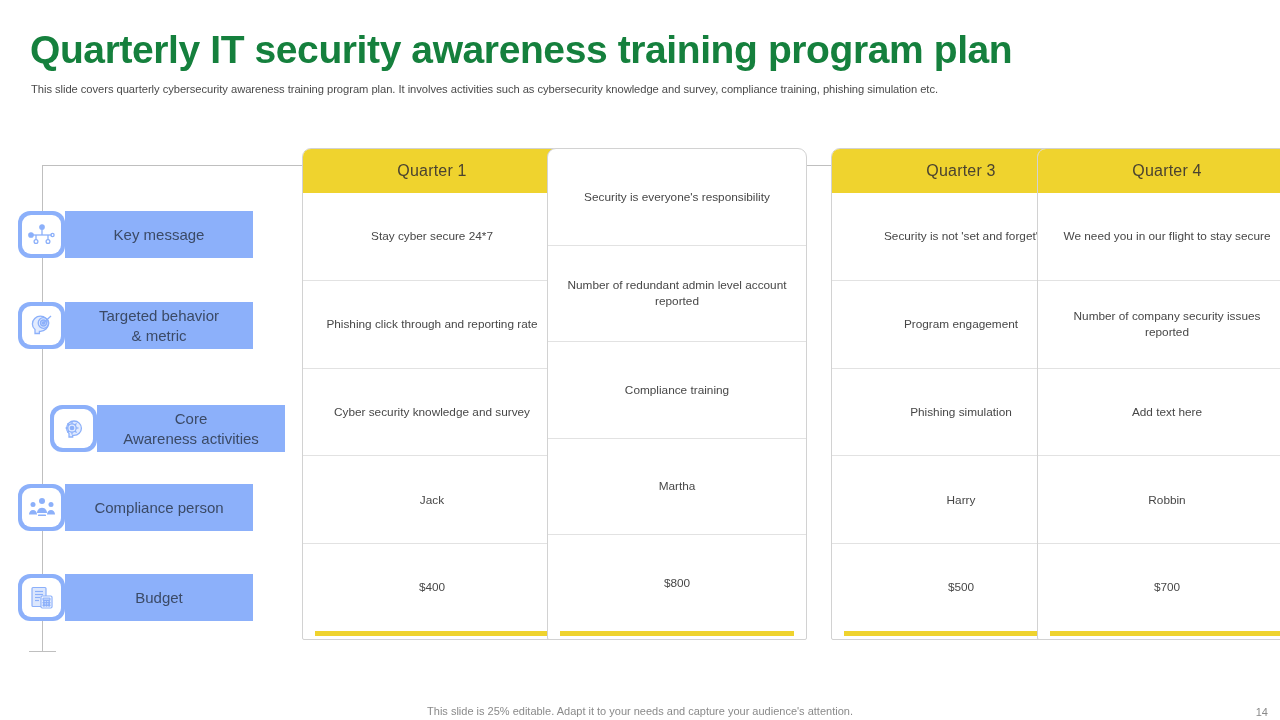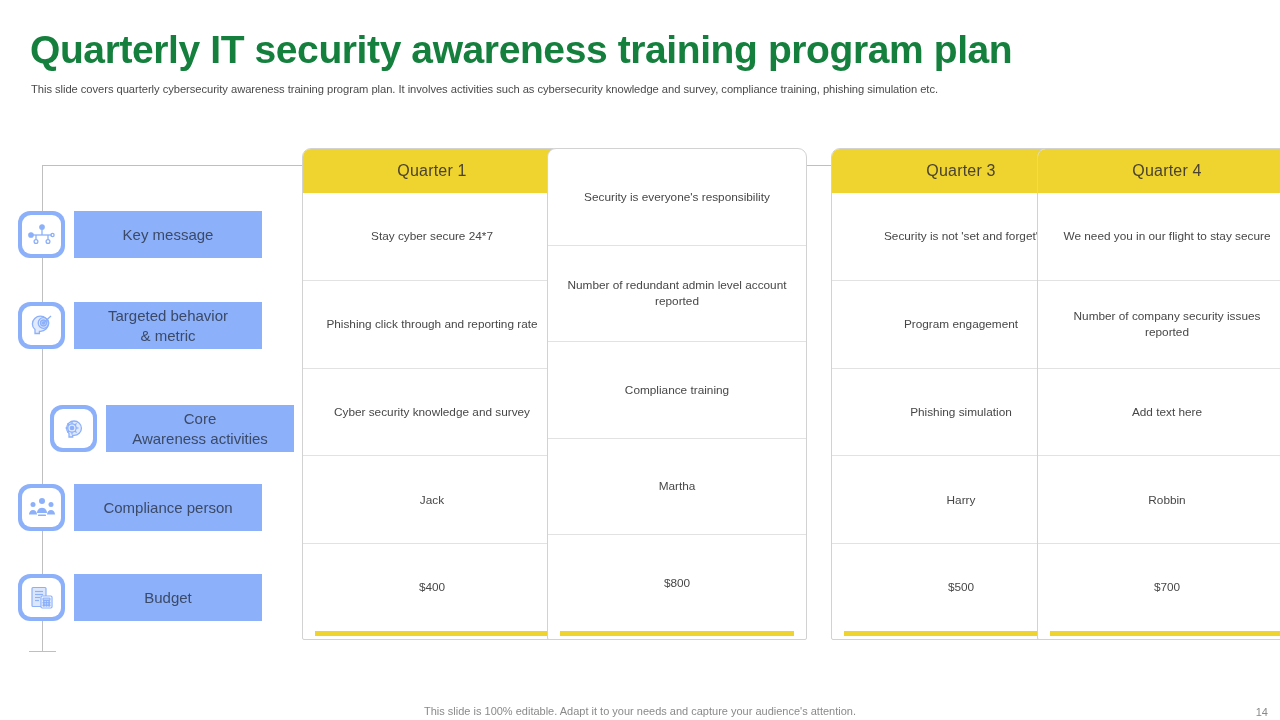--- a/index.html
+++ b/index.html
@@ -50,21 +50,20 @@
     width: 27px; height: 1px;
     background: #bfbfbf;
   }
 
   
   .rail-row {
     position: absolute;
     left: 18px;
     display: flex;
     align-items: center;
-    gap: 9px;
   }
   .rail-icon {
     width: 47px; height: 47px;
     flex: 0 0 47px;
     border-radius: 12px;
     background: #8cb0fa;
     padding: 4px;
   }
   .rail-icon-inner {
     width: 100%; height: 100%;
@@ -295,14 +294,14 @@
         <div class="cell">We need you in our flight to stay secure</div>
         <div class="cell">Number of company security issues reported</div>
         <div class="cell">Add text here</div>
         <div class="cell">Robbin</div>
         <div class="cell">$700</div>
       </div>
       <div class="card-accent"></div>
     </div>
   </div>
 
-<div class="footer-note">This slide is 100% editable. Adapt it to your needs and capture your audience's attention.</div>
+<div class="footer-note">This slide is 25% editable. Adapt it to your needs and capture your audience's attention.</div>
 <div class="page-number">14</div>
 
 </body></html>

